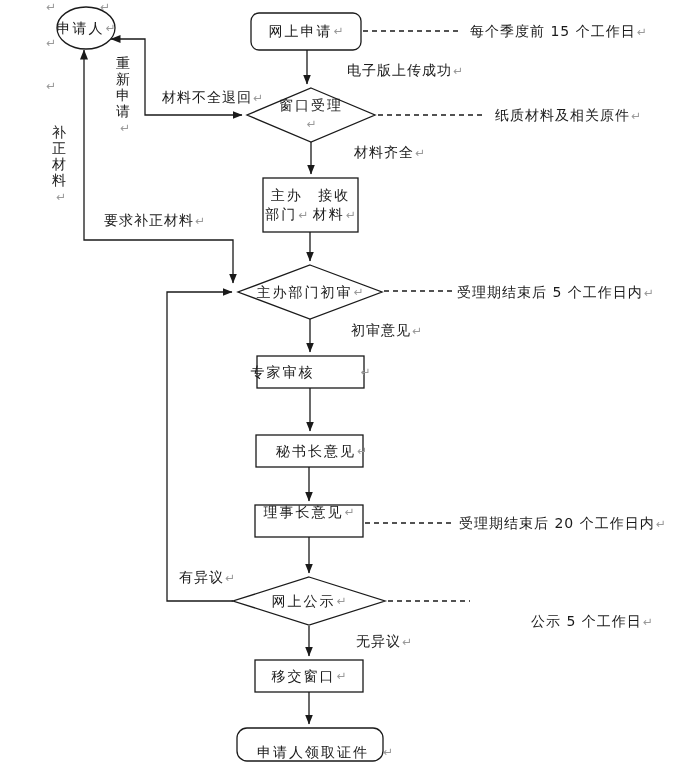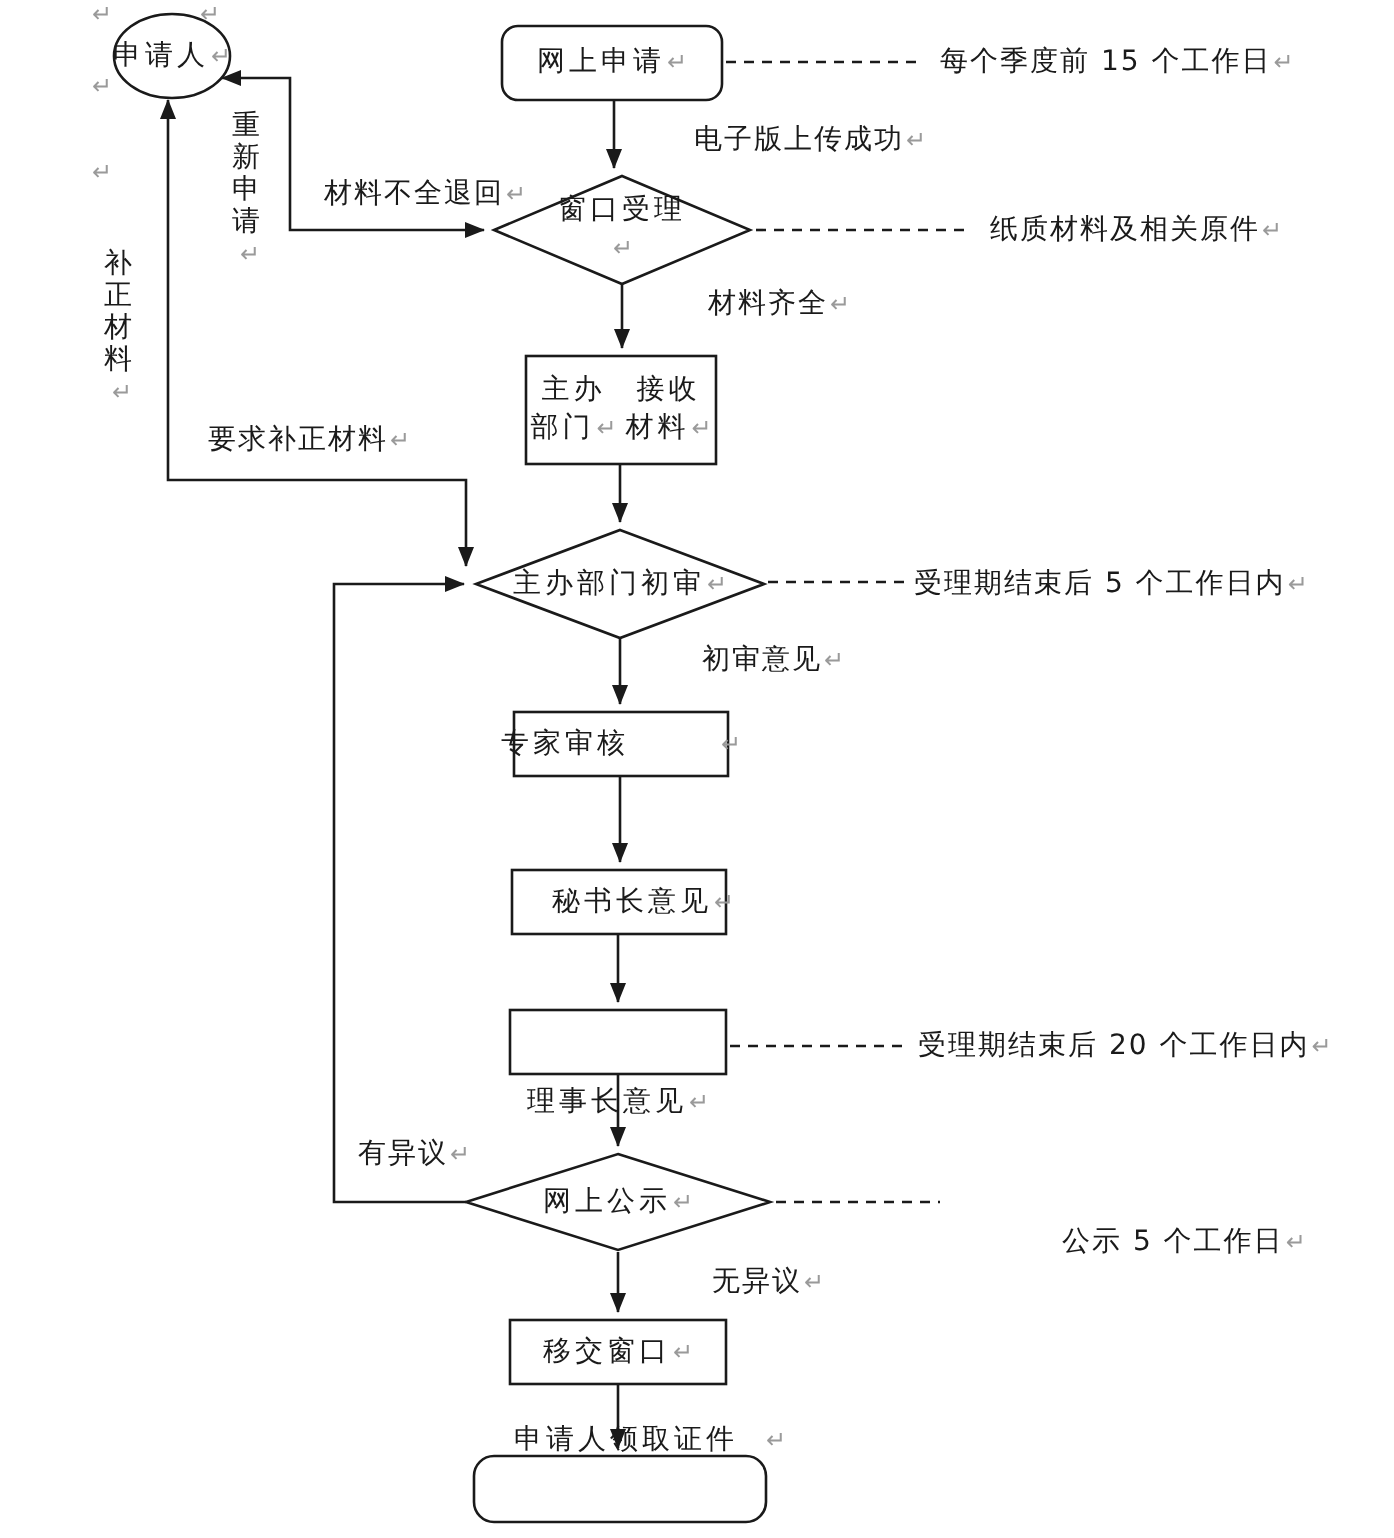--- a/index.html
+++ b/index.html
@@ -21,24 +21,24 @@
   .pm{color:#9a9a9a;font-size:12px;letter-spacing:0;margin-left:1px;}
   .pm-abs{position:absolute;color:#9a9a9a;font-size:12px;}
   
   .n-applicant{left:57px;top:7px;width:58px;height:42px;}
   .n-online{left:251px;top:13px;width:110px;height:37px;}
   .n-window{left:247px;top:88px;width:128px;height:54px;flex-direction:column;}
   .n-receive{left:263px;top:178px;width:95px;height:54px;}
   .n-initial{left:238px;top:265px;width:144px;height:54px;}
   .n-expert{left:257px;top:356px;width:107px;height:32px;gap:45px;}
   .n-secretary{left:256px;top:435px;width:131px;height:32px;}
-  .n-chairman{left:255px;top:535px;width:108px;height:32px;justify-content:center;}
+  .n-chairman{left:255px;top:496px;width:108px;height:32px;justify-content:center;}
   .n-notice{left:233px;top:577px;width:152px;height:48px;}
   .n-transfer{left:255px;top:660px;width:108px;height:32px;}
-  .n-collect{left:237px;top:704px;width:176px;height:33px;gap:13px;}
+  .n-collect{left:237px;top:736px;width:176px;height:33px;gap:13px;}
   
   .e-upload{left:347px;top:62px;}
   .e-complete{left:354px;top:144px;}
   .e-initialop{left:351px;top:322px;}
   .e-noobj{left:356px;top:633px;}
   .e-obj{left:179px;top:569px;}
   .e-return{left:151px;top:89px;margin-left:11px;}
   .e-reqsupp{left:104px;top:212px;}
   .e-reapply{left:114px;top:55px;}
   .e-supp{left:50px;top:124px;}

